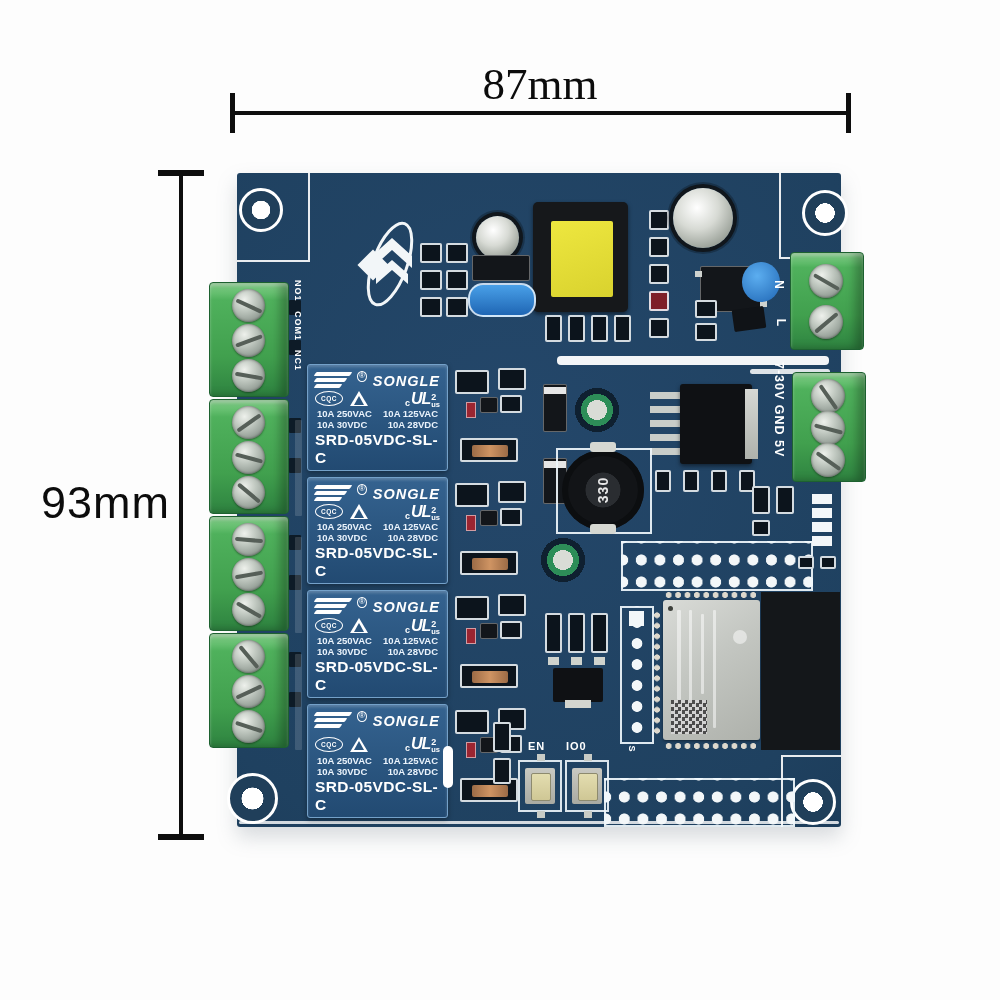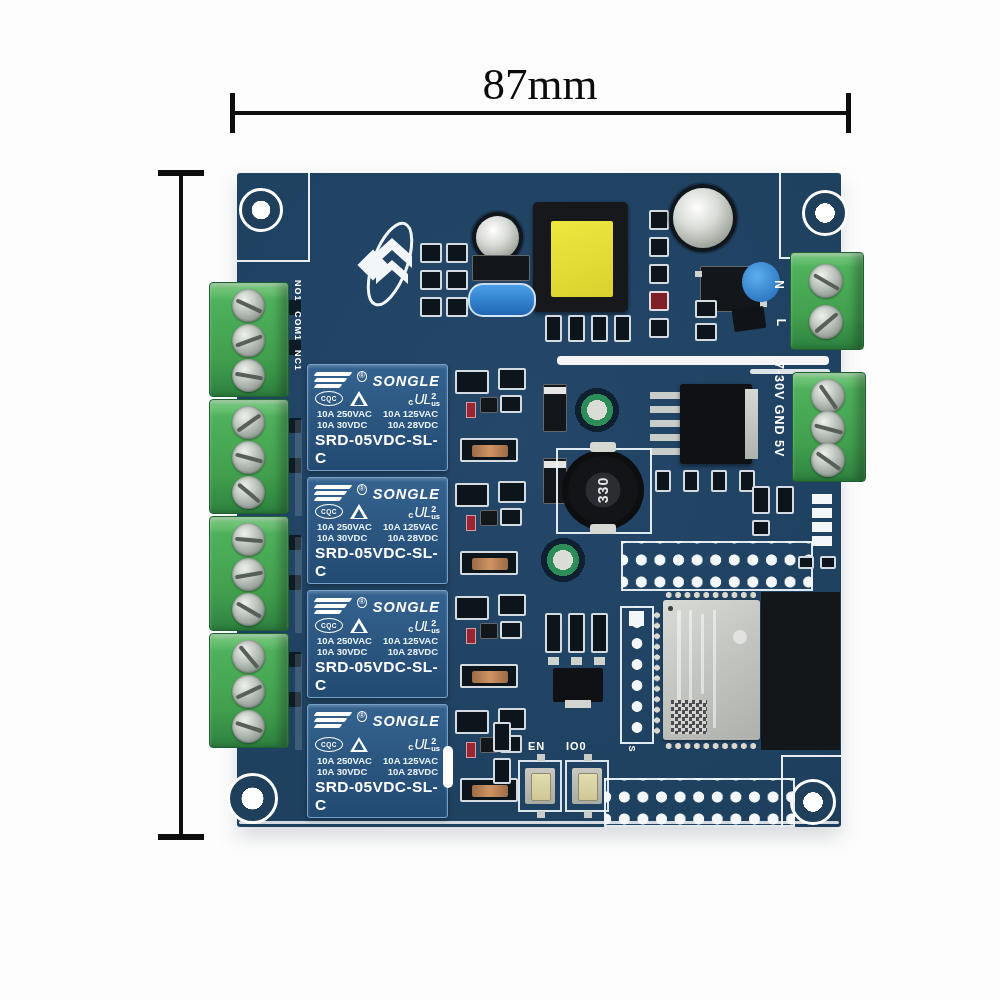--- a/index.html
+++ b/index.html
@@ -39,21 +39,21 @@
   .brand{font-style:italic;font-weight:bold;font-size:14.5px;letter-spacing:1px;margin-top:3px;}
   .r-mid{display:flex;align-items:center;gap:7px;height:24px;}
   .cqc{border:1.6px solid #fff;border-radius:50%;font-size:6.5px;font-weight:bold;
        width:26px;height:13px;display:inline-flex;align-items:center;justify-content:center;letter-spacing:.5px;}
   .tri{width:0;height:0;border-left:9px solid transparent;border-right:9px solid transparent;
        border-bottom:15px solid #fff;position:relative;}
   .tri::after{content:"";position:absolute;left:-5px;top:4.5px;width:0;height:0;
        border-left:5px solid transparent;border-right:5px solid transparent;border-bottom:9px solid #2a557f;}
   .ulwrap{margin-left:auto;display:flex;align-items:flex-end;gap:1px;}
   .ulc{font-size:9px;font-weight:bold;}
-  .ul{font-size:14px;font-weight:normal;font-style:italic;letter-spacing:-1px;}
+  .ul{font-size:16px;font-weight:bold;font-style:italic;letter-spacing:-1px;}
   .ulstack{display:flex;flex-direction:column;align-items:flex-start;line-height:7px;}
   .ulstack b{font-size:9px;} .ulstack i{font-size:7.5px;font-style:normal;font-weight:bold;}
   .ratings{font-size:9.5px;font-weight:bold;line-height:11px;display:flex;flex-direction:column;color:#eaf3fc;}
   .ratings .rrow{display:flex;justify-content:space-between;padding:0 2px;}
   .model{font-size:15.5px;font-weight:bold;letter-spacing:.4px;margin-top:1px;}
   
   .cap-sil{border-radius:50%;
       background:radial-gradient(circle at 40% 33%, #ffffff 0%, #d7dad4 40%, #a2a8a0 72%, #767c74 100%);
       box-shadow:0 0 0 4px #10161c, 0 0 0 6px rgba(0,0,0,.25);}
   .cap-grn{border-radius:50%;
@@ -80,20 +80,21 @@
 <div id="stage">
 
   <div class="abs dimline" style="left:232px;top:111px;width:618px;height:4px;"></div>
   <div class="abs dimline" style="left:230px;top:93px;width:5px;height:40px;"></div>
   <div class="abs dimline" style="left:846px;top:93px;width:5px;height:40px;"></div>
   <div class="abs dimlabel" style="left:430px;top:58px;width:220px;text-align:center;font-family:'Liberation Serif',serif;font-size:45px;">87mm</div>
 
   <div class="abs dimline" style="left:179px;top:172px;width:4px;height:666px;"></div>
   <div class="abs dimline" style="left:158px;top:170px;width:46px;height:6px;"></div>
   <div class="abs dimline" style="left:158px;top:834px;width:46px;height:6px;"></div>
+  <div class="abs dimlabel" style="left:38px;top:477px;width:135px;text-align:center;font-size:45px;font-weight:500;letter-spacing:1px;">93mm</div>
 
   <div class="abs pcb" style="left:237px;top:173px;width:604px;height:654px;"></div>
 
   <div class="abs" style="left:237px;top:173px;width:71px;height:87px;border-right:2px solid rgba(255,255,255,.9);border-bottom:2px solid rgba(255,255,255,.9);"></div>
   <div class="abs" style="left:779px;top:173px;width:60px;height:84px;border-left:2px solid rgba(255,255,255,.9);border-bottom:2px solid rgba(255,255,255,.9);"></div>
   <div class="abs" style="left:781px;top:755px;width:58px;height:70px;border-left:2px solid rgba(255,255,255,.9);border-top:2px solid rgba(255,255,255,.9);"></div>
   <div class="abs whiteline" style="left:239px;top:821px;width:600px;height:3px;opacity:.85;"></div>
 
   <div class="abs hole" style="left:239px;top:188px;width:38px;height:38px;"></div>
   <div class="abs hole" style="left:802px;top:190px;width:40px;height:40px;"></div>

